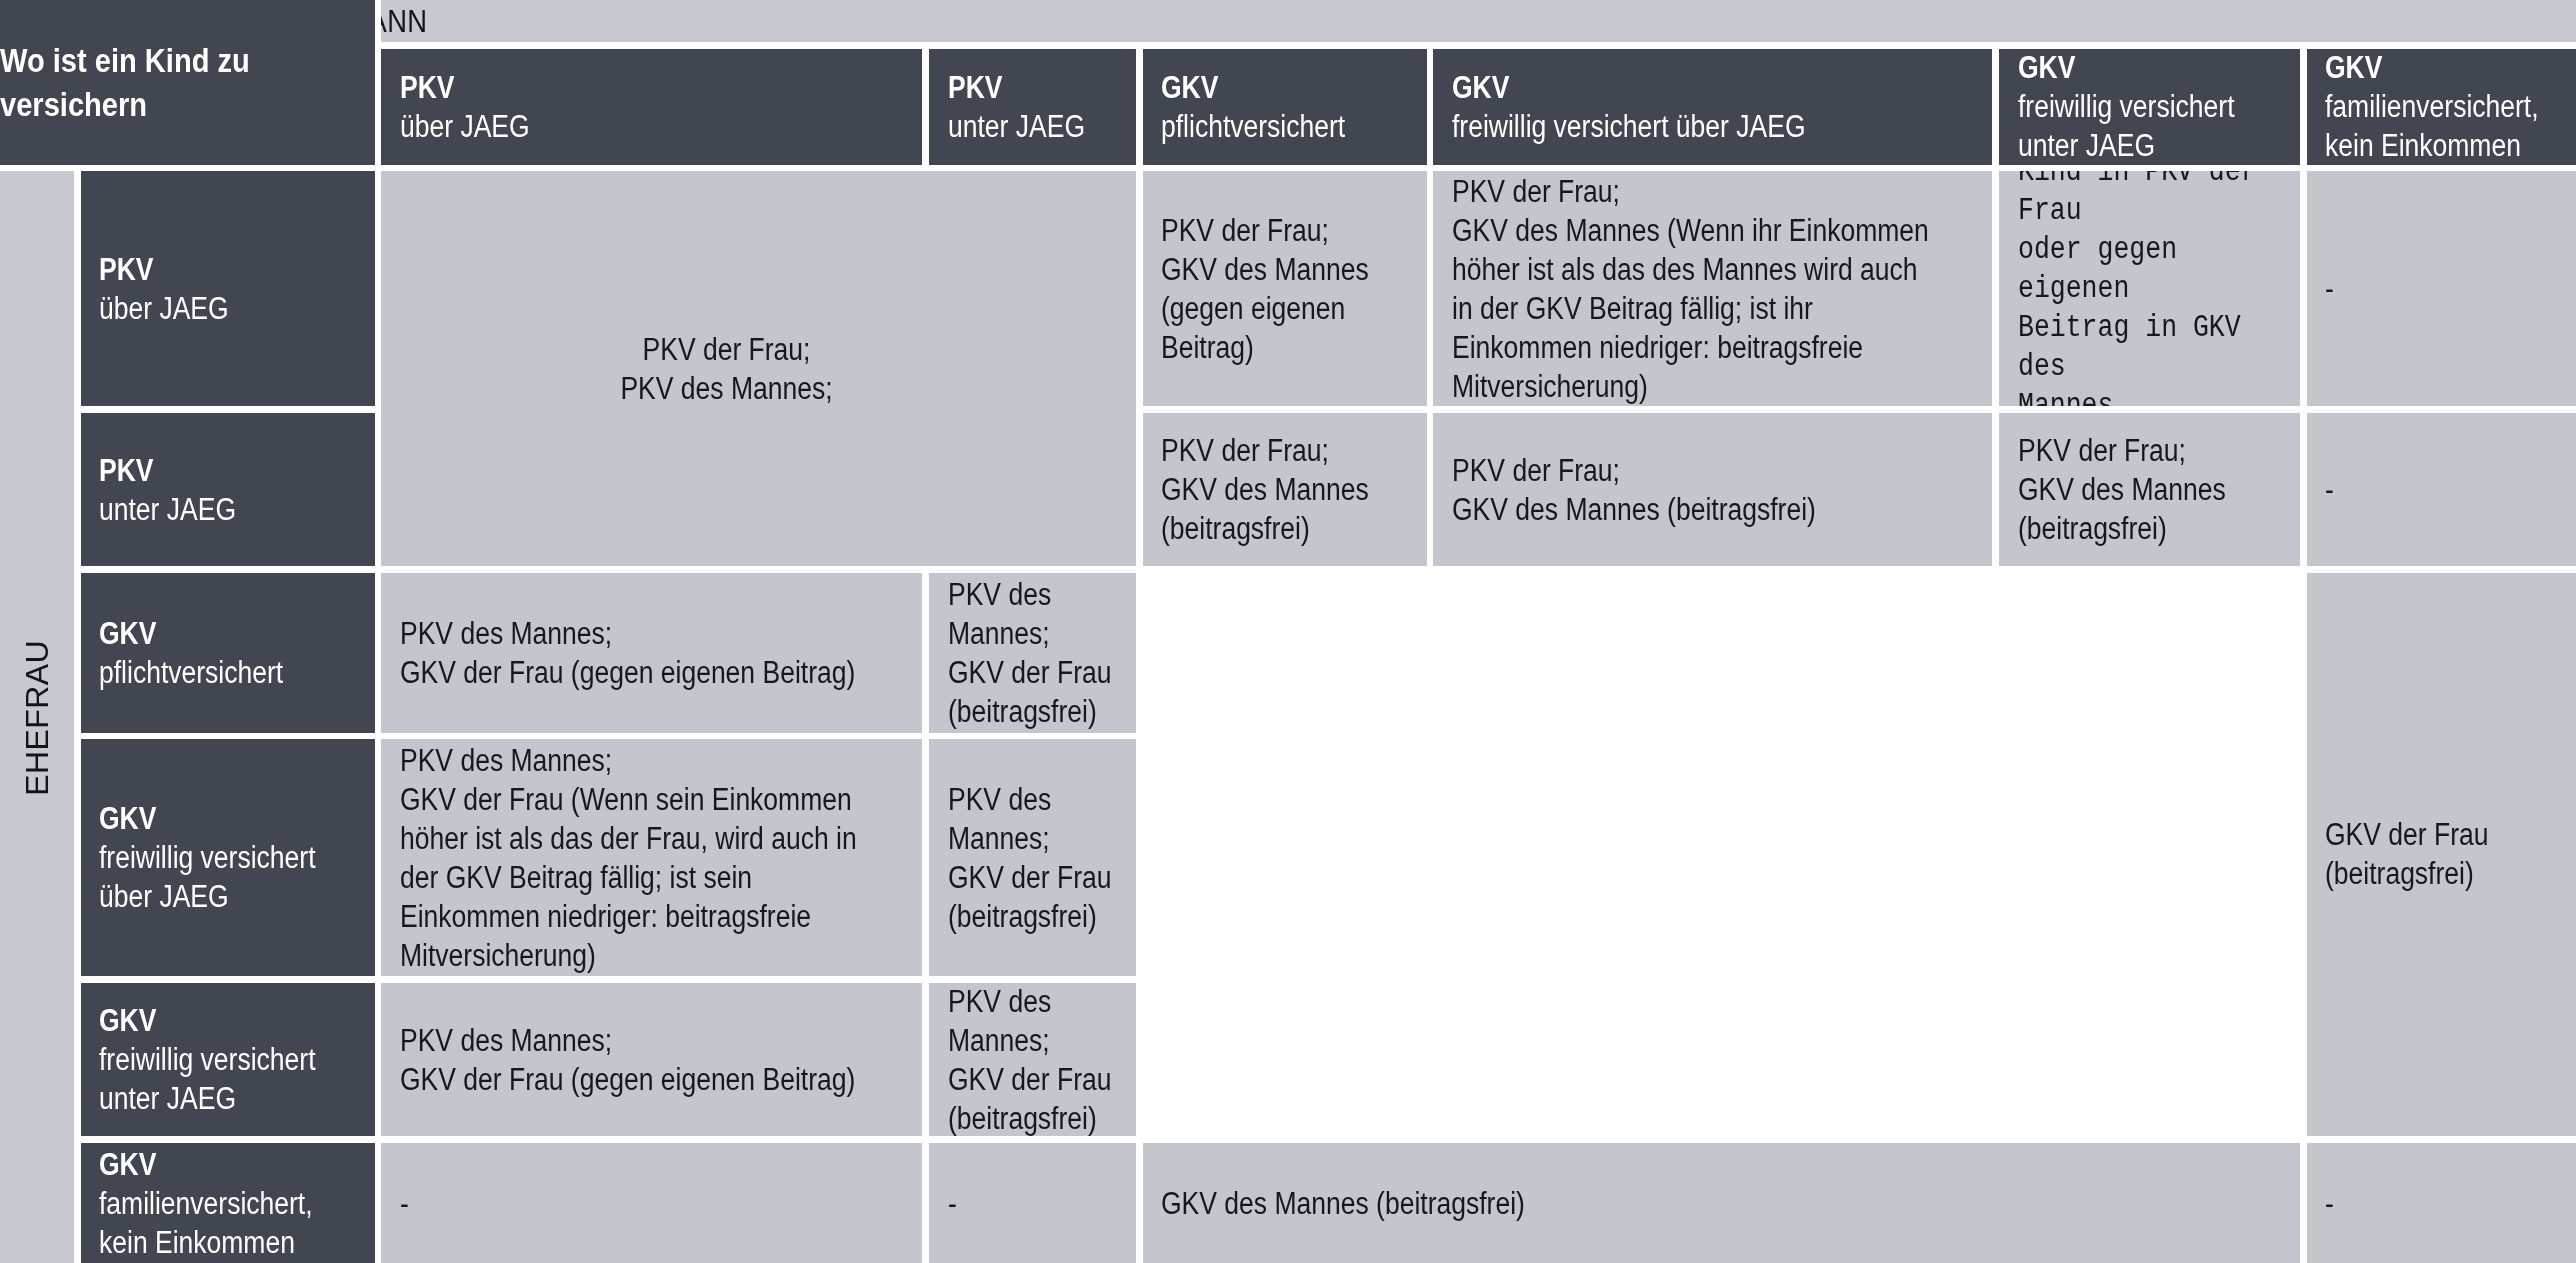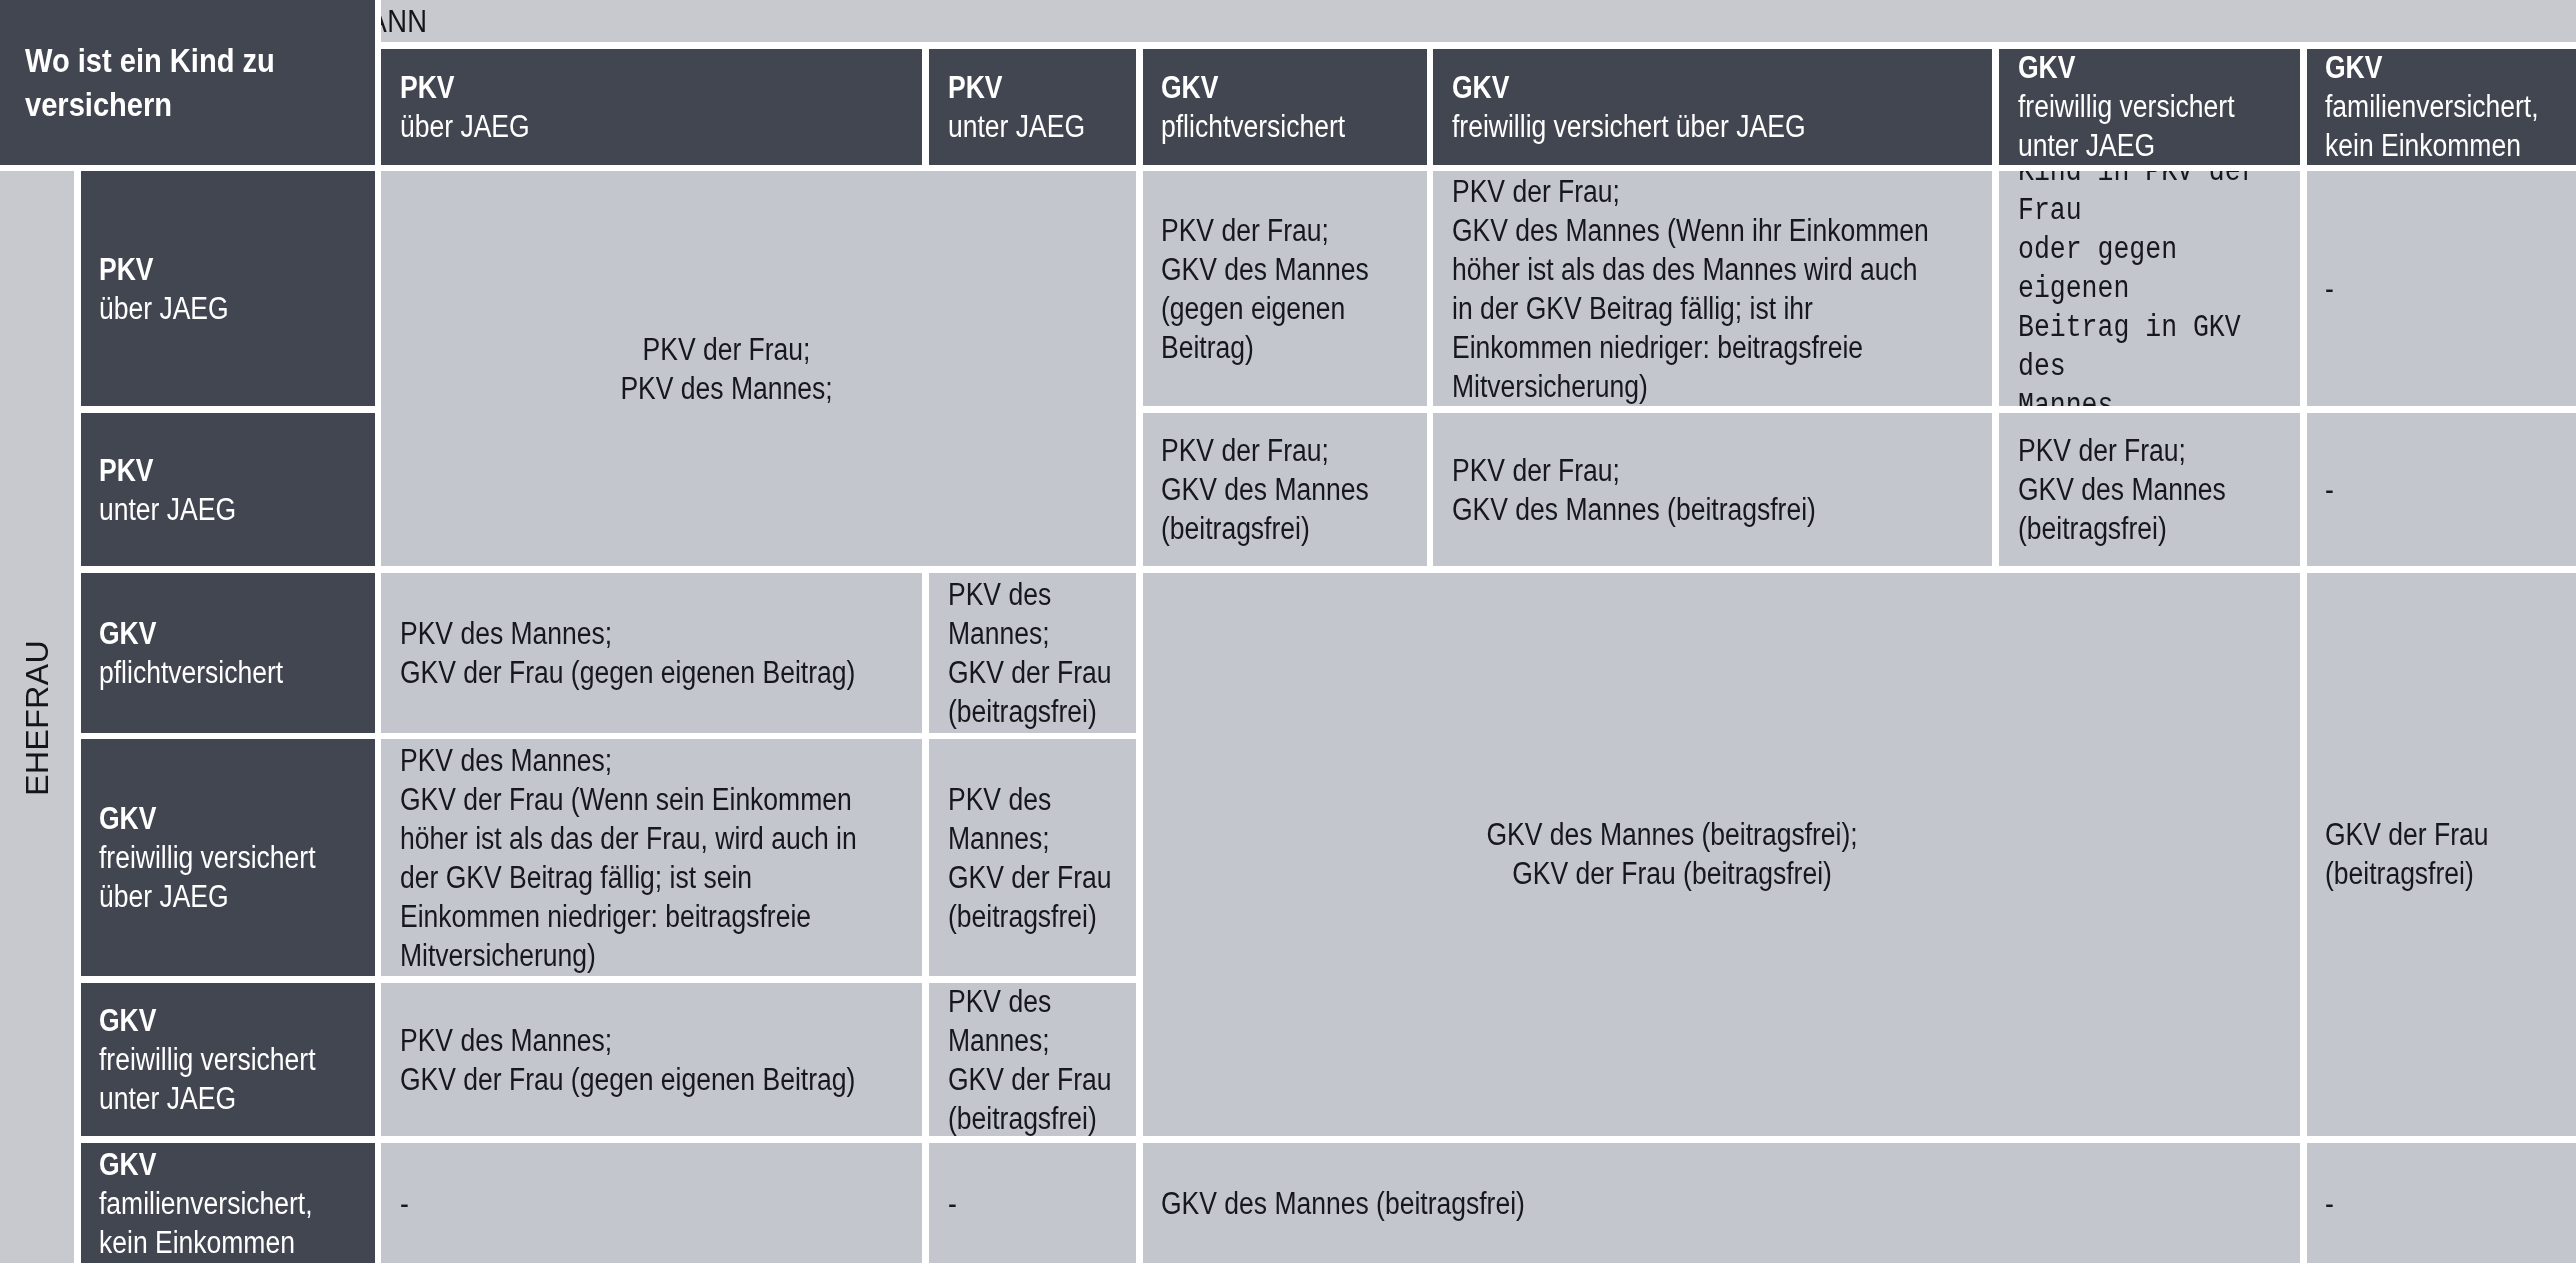--- a/index.html
+++ b/index.html
@@ -17,21 +17,21 @@
     background:#ffffff;
   }
   .cell{box-sizing:border-box;display:flex;flex-direction:column;justify-content:center;overflow:hidden;}
   .dark{background:#424650;color:#ffffff;}
   .light{background:#c3c6cd;color:#16181d;}
   .band{background:#c7c9cf;color:#131519;}
   .txt{white-space:pre-line;font-size:31px;line-height:39px;}
   
   .cond{width:117%;transform:scaleX(0.855);transform-origin:0 50%;}
   .cond-c{width:117%;margin-left:-8.5%;transform:scaleX(0.855);transform-origin:50% 50%;}
-  .padL{padding-left:25px;padding-right:5px;}
+  .padL{padding-right:5px;}
   .padL-sm{padding-left:18.5px;padding-right:5px;}
   .center-h{align-items:center;text-align:center;}
   .tag{display:block;font-weight:bold;}
   .desc{display:block;font-weight:normal;white-space:pre-line;}
   .title{font-weight:bold;font-size:34px;line-height:44px;white-space:pre-line;}
   .grouplbl{font-size:32px;line-height:34px;letter-spacing:0.4px;}
   
   .corner{grid-area:1/1/3/3;}
   .ehemann{grid-area:1/3/2/9;align-items:center;}
   .ch1{grid-area:2/3/3/4;} .ch2{grid-area:2/4/3/5;} .ch3{grid-area:2/5/3/6;}
@@ -163,24 +163,20 @@
     <div class="txt cond">PKV des Mannes;
 GKV der Frau (gegen eigenen Beitrag)</div>
   </div>
   <div class="cell light r3c2 padL-sm">
     <div class="txt cond">PKV des
 Mannes;
 GKV der Frau
 (beitragsfrei)</div>
   </div>
 
-  <div class="cell light m-gkv center-h">
-    <div class="txt cond-c">GKV des Mannes (beitragsfrei);
-GKV der Frau (beitragsfrei)</div>
-  </div>
   <div class="cell light m-right padL-sm">
     <div class="txt cond">GKV der Frau
 (beitragsfrei)</div>
   </div>
 
   <div class="cell light r4c1 padL-sm">
     <div class="txt cond">PKV des Mannes;
 GKV der Frau (Wenn sein Einkommen
 höher ist als das der Frau, wird auch in
 der GKV Beitrag fällig; ist sein

